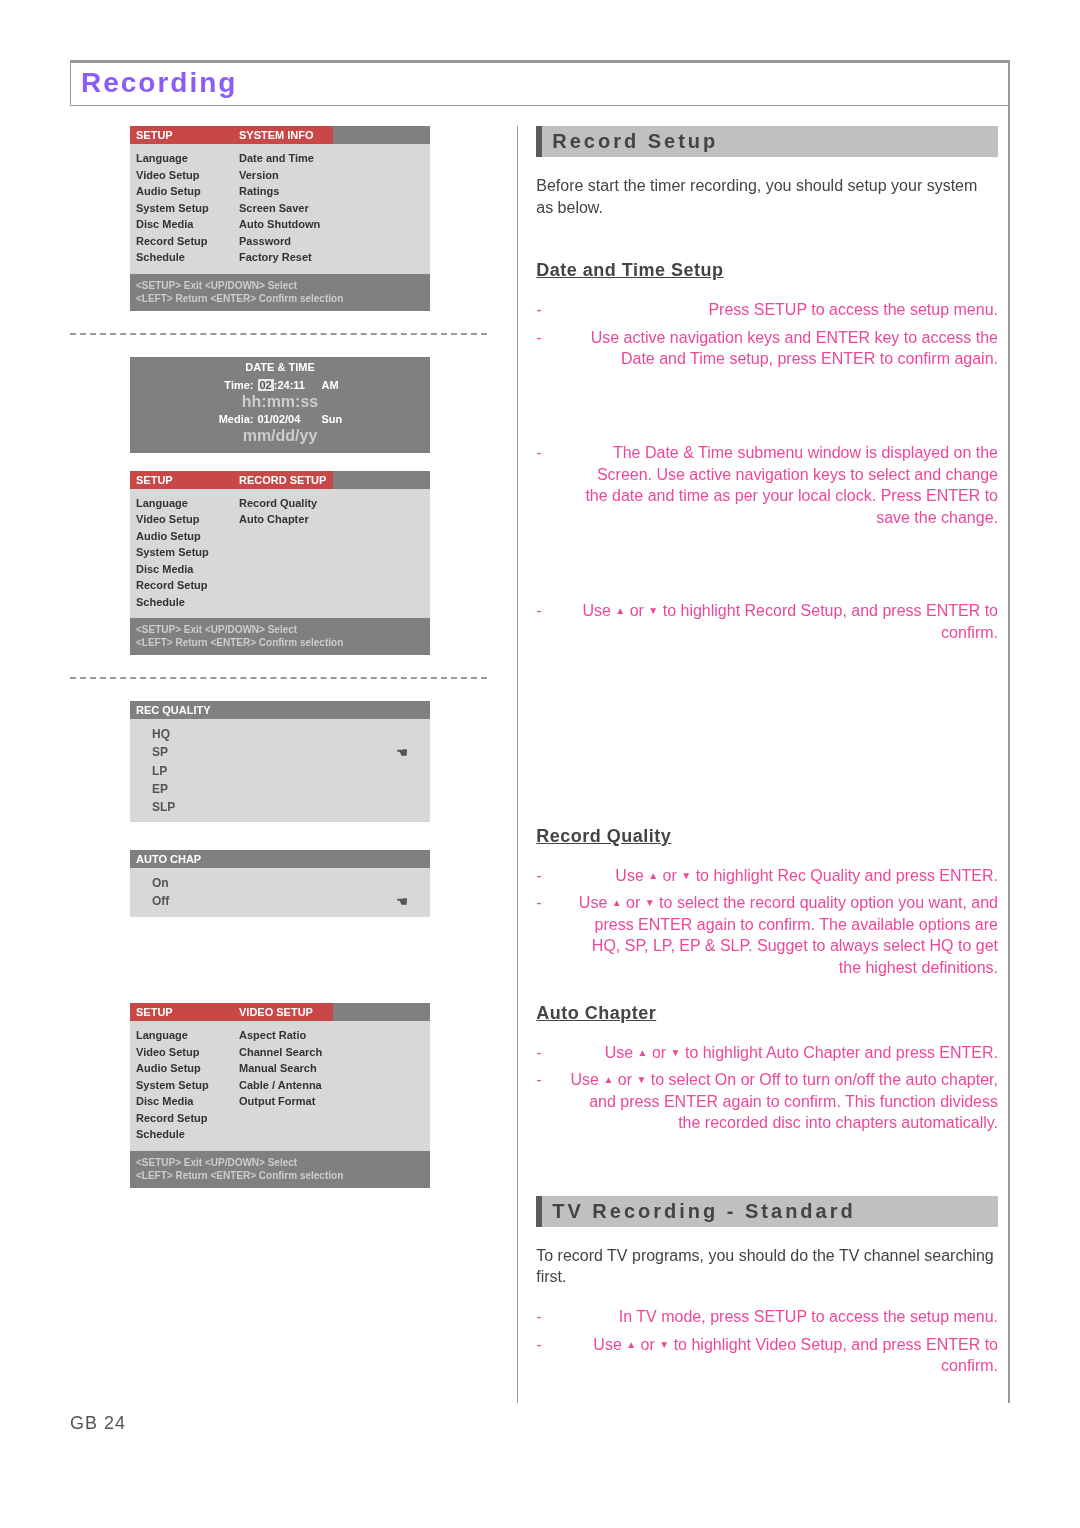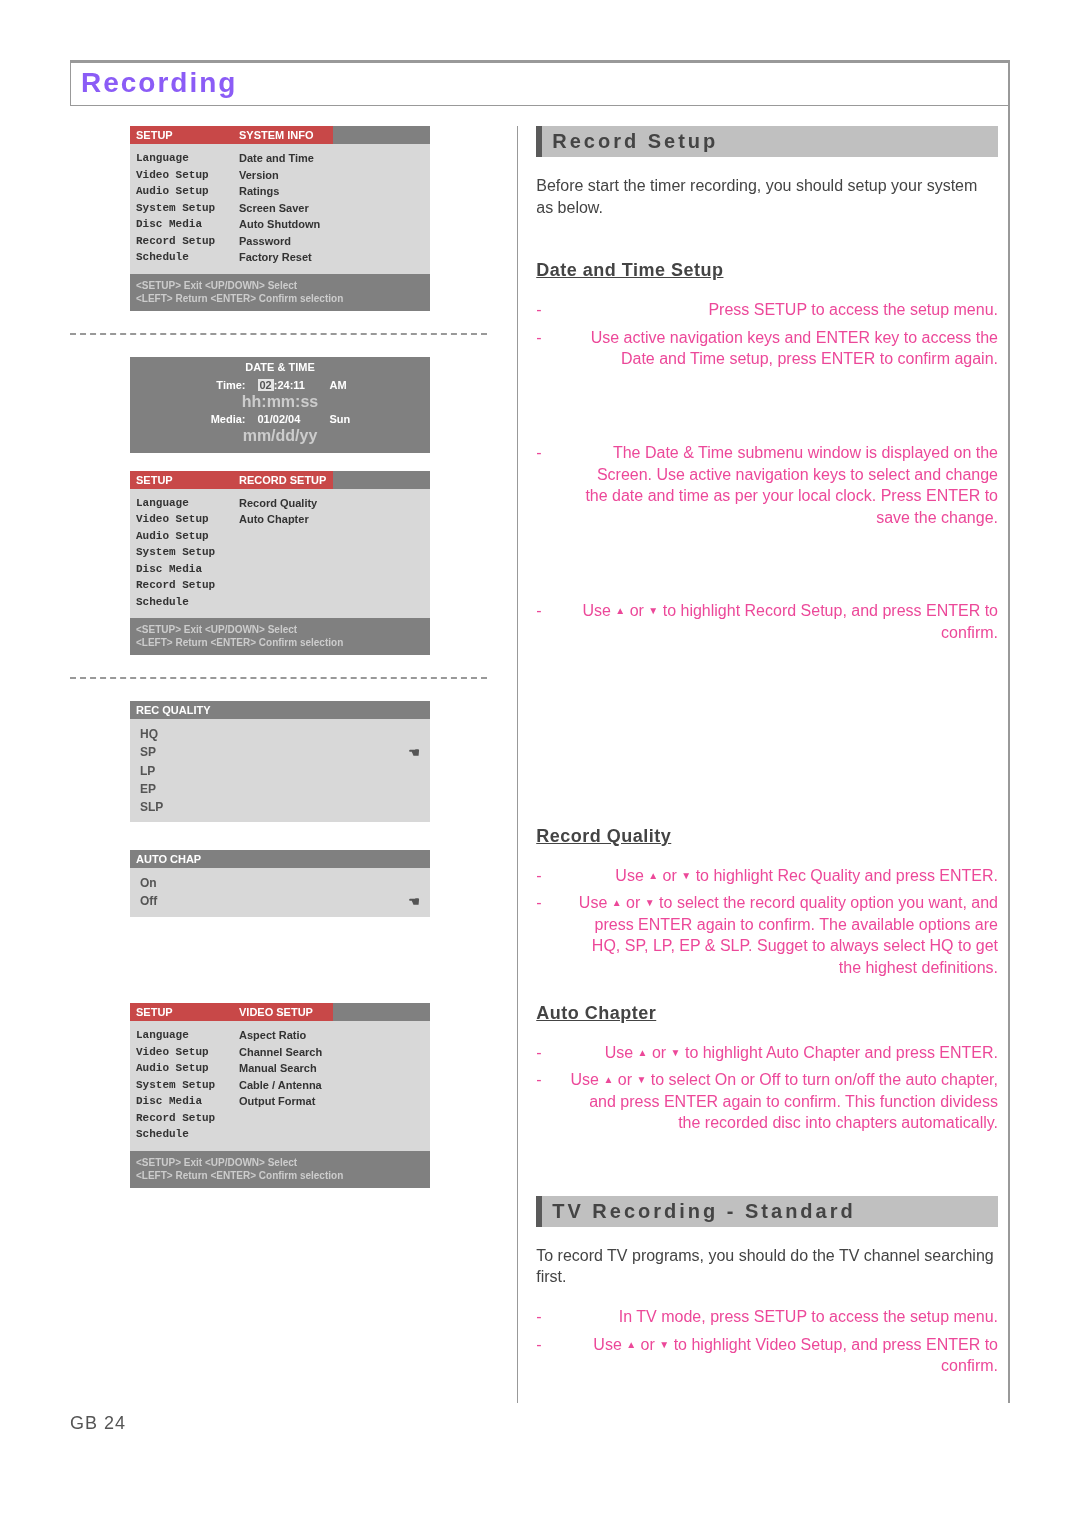--- a/index.html
+++ b/index.html
@@ -77,21 +77,21 @@
   .menu-body {
     display: flex;
     background: #d8d8d8;
   }
   .menu-col {
     padding: 6px 6px 8px 6px;
     font-weight: bold;
     line-height: 1.5;
     font-size: 11px;
   }
-  .menu-col-l { width: 103px; font-family: Liberation Mono, monospace; }
+  .menu-col-l { width: 103px; }
   .menu-col-r { flex: 1; }
   .menu-footer {
     background: #808080;
     color: #ccc;
     font-size: 10px;
     padding: 5px 6px 6px 6px;
     line-height: 1.3;
     font-weight: bold;
   }
 
@@ -111,21 +111,21 @@
   }
   .datetime-header {
     text-align: center;
     font-weight: bold;
     padding: 4px 0;
     color: #fff;
   }
   .dt-row {
     display: flex;
     justify-content: center;
-    gap: 12px;
+    gap: 4px;
     padding: 2px 0;
     font-weight: bold;
   }
   .dt-label { width: 45px; text-align: right; }
   .dt-val { width: 60px; text-align: left; }
   .dt-val .hl { background: #e5e5e5; color: #555; padding: 0 2px; }
   .dt-ampm { width: 30px; }
   .dt-fmt {
     text-align: center;
     color: #ccc;
@@ -139,21 +139,21 @@
   }
   .simple-header {
     background: #808080;
     color: #fff;
     font-weight: bold;
     font-size: 11px;
     padding: 3px 6px;
   }
   .simple-body {
     background: #d8d8d8;
-    padding: 6px 6px;
+    padding: 6px 18px;
     font-weight: bold;
     font-size: 12px;
     color: #555;
   }
   .simple-row {
     display: flex;
     justify-content: space-between;
     padding: 2px 4px;
   }
   .hand-icon::before {

